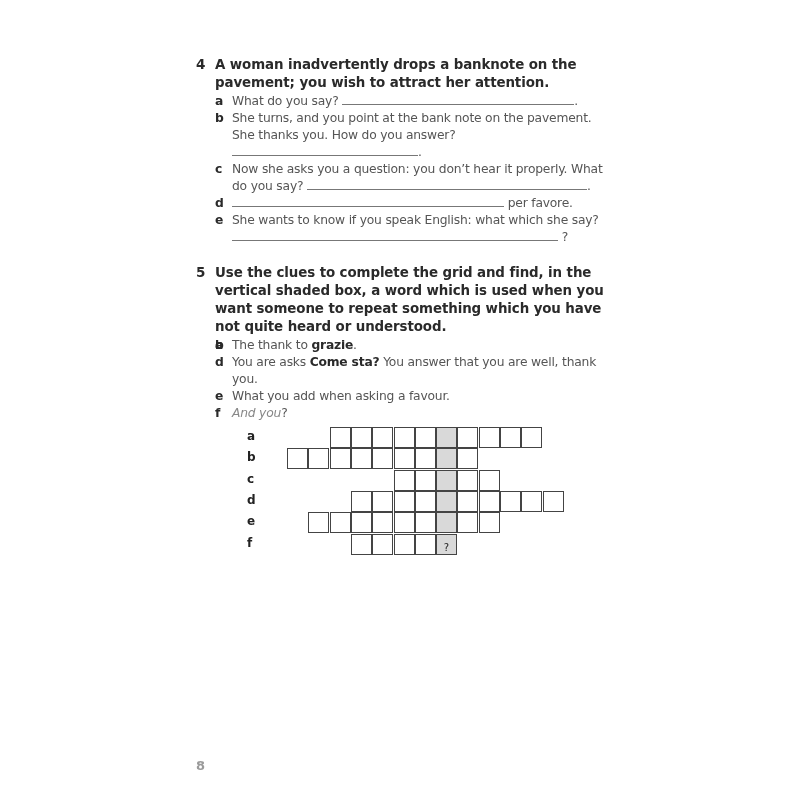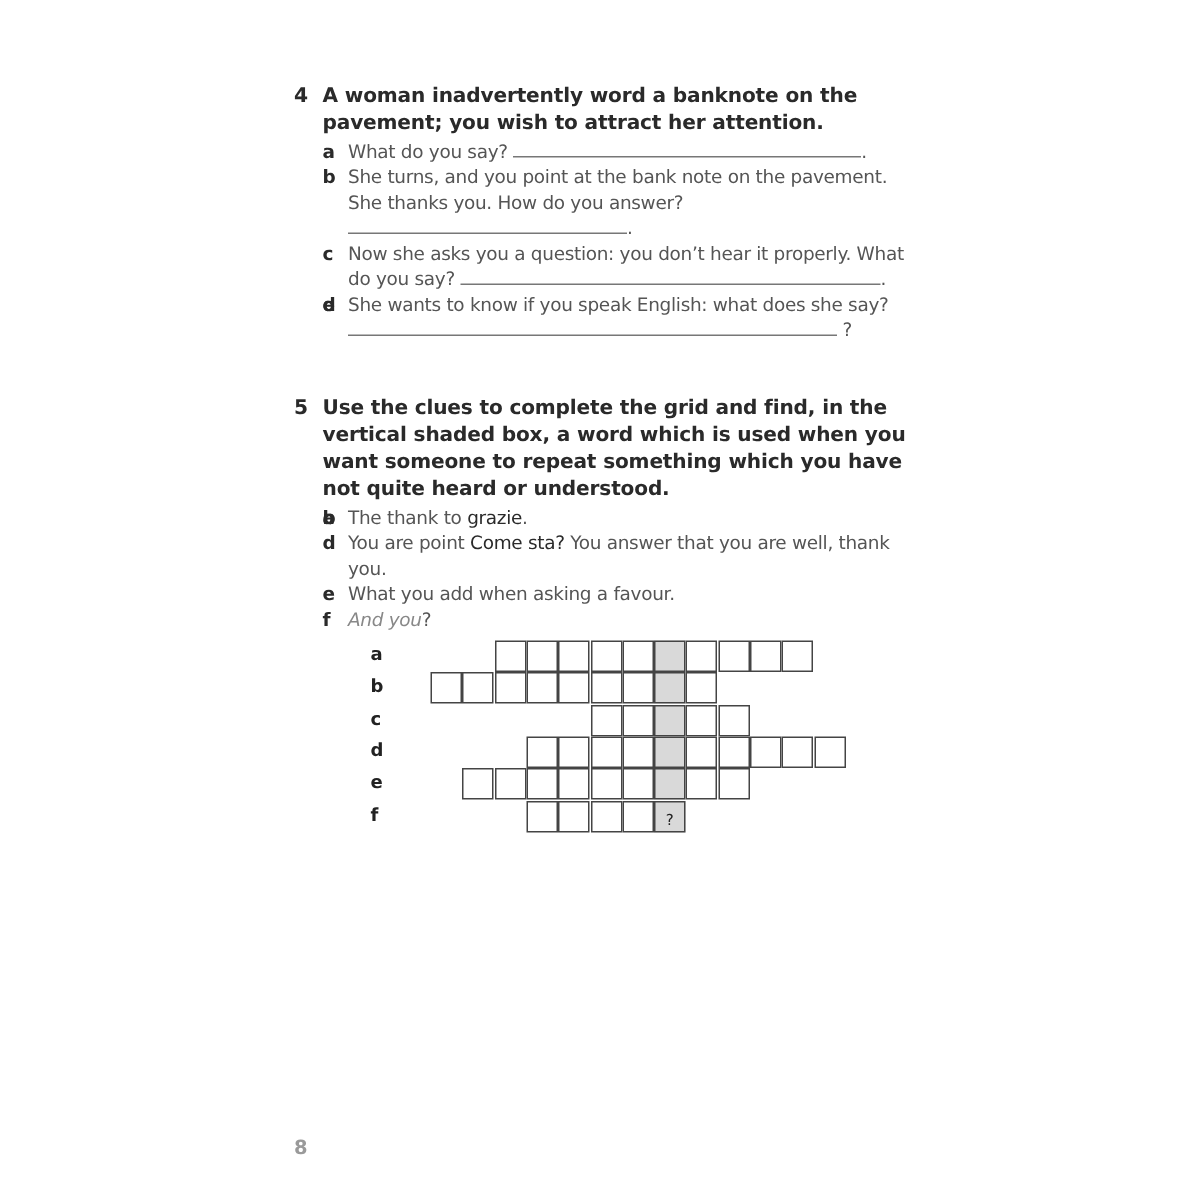--- a/index.html
+++ b/index.html
@@ -7,21 +7,21 @@
          font-family: "DejaVu Sans", "Liberation Sans", sans-serif; color: #3a3a3a; }
   .page { position: absolute; left: 0; top: 0; width: 800px; height: 800px; }
 
   .exercise { position: absolute; left: 196px; width: 420px; }
   .ex-num { position: absolute; left: 0; top: 0; font-weight: bold; font-size: 13.5px; color: #2a2a2a; }
   .ex-heading { margin-left: 19px; font-weight: bold; font-size: 13.4px; line-height: 18px; color: #2a2a2a; letter-spacing: -0.1px; }
   .items { margin: 1px 0 0 19px; padding: 0; list-style: none; }
   .item { position: relative; padding-left: 17px; font-size: 12.3px; line-height: 17px; color: #555; letter-spacing: -0.2px; }
   .item-letter { position: absolute; left: 0; top: 0; font-weight: bold; color: #2a2a2a; }
   .blank { display: inline-block; border-bottom: 1px solid #777; height: 11px; vertical-align: baseline; }
-  .bold { font-weight: normal; color: #2a2a2a; }
+  .bold { font-weight: bold; color: #2a2a2a; }
   .italic { font-style: italic; color: #888; }
   .line-block { display: block; }
 
   #ex4 { top: 56px; }
   #ex5 { top: 264px; }
 
   .grid { position: absolute; left: 0; top: 0; }
   .row-label { position: absolute; left: 247px; font-weight: bold; font-size: 12px; color: #222; width: 14px; }
   .cell { position: absolute; width: 21px; height: 21px; box-sizing: border-box;
           border: 1px solid #444; background: #fff; font-size: 10px; color: #222;
@@ -30,42 +30,46 @@
 
   .page-number { position: absolute; left: 196px; top: 758px; font-size: 13px; font-weight: bold; color: #9a9a9a; }
 </style>
 </head>
 <body>
 
 <div class="page">
 
   <div class="exercise" id="ex4">
     <span class="ex-num">4</span>
-    <div class="ex-heading">A woman inadvertently word a banknote on the pavement; you wish to attract her attention.</div>
+    <div class="ex-heading">A woman inadvertently drops a banknote on the pavement; you wish to attract her attention.</div>
     <ul class="items">
       <li class="item">
         <span class="item-letter">a</span>
         <span>What do you say?</span>
         <span class="blank" style="width:232px"></span><span>.</span>
       </li>
       <li class="item">
         <span class="item-letter">b</span>
         <span>She turns, and you point at the bank note on the pavement. She thanks you. How do you answer?</span><span class="blank" style="width:186px"></span><span>.</span>
       </li>
       <li class="item">
         <span class="item-letter">c</span>
         <span>Now she asks you a question: you don’t hear it properly. What do you say?</span>
         <span class="blank" style="width:280px"></span><span>.</span>
       </li>
       <li class="item">
         <span class="item-letter">d</span>
+        <span class="line-block">
+          <span class="blank" style="width:272px"></span>
+          <span>per favore.</span>
+        </span>
       </li>
       <li class="item">
         <span class="item-letter">e</span>
-        <span>She wants to know if you speak English: what does she say?</span>
+        <span>She wants to know if you speak English: what which she say?</span>
         <span class="line-block">
           <span class="blank" style="width:326px"></span>
           <span>?</span>
         </span>
       </li>
     </ul>
   </div>
 
   <div class="exercise" id="ex5">
     <span class="ex-num">5</span>
@@ -76,21 +80,21 @@
       </li>
       <li class="item">
         <span class="item-letter">b</span>
       </li>
       <li class="item">
         <span class="item-letter">c</span>
         <span>The thank to </span><span class="bold">grazie</span><span>.</span>
       </li>
       <li class="item">
         <span class="item-letter">d</span>
-        <span>You are point </span><span class="bold">Come sta?</span><span> You answer that you are well, thank you.</span>
+        <span>You are asks </span><span class="bold">Come sta?</span><span> You answer that you are well, thank you.</span>
       </li>
       <li class="item">
         <span class="item-letter">e</span>
         <span>What you add when asking a favour.</span>
       </li>
       <li class="item">
         <span class="item-letter">f</span>
         <span class="italic">And you</span><span>?</span>
       </li>
     </ul>

